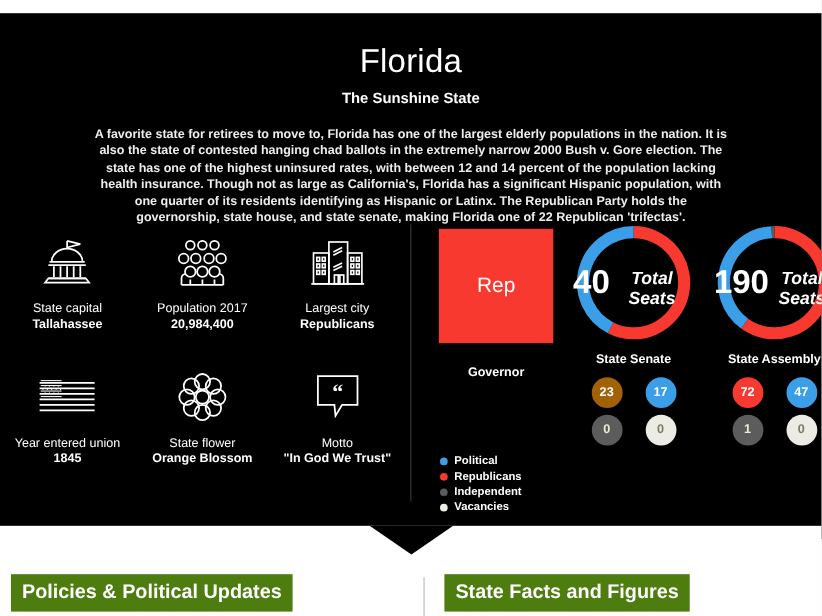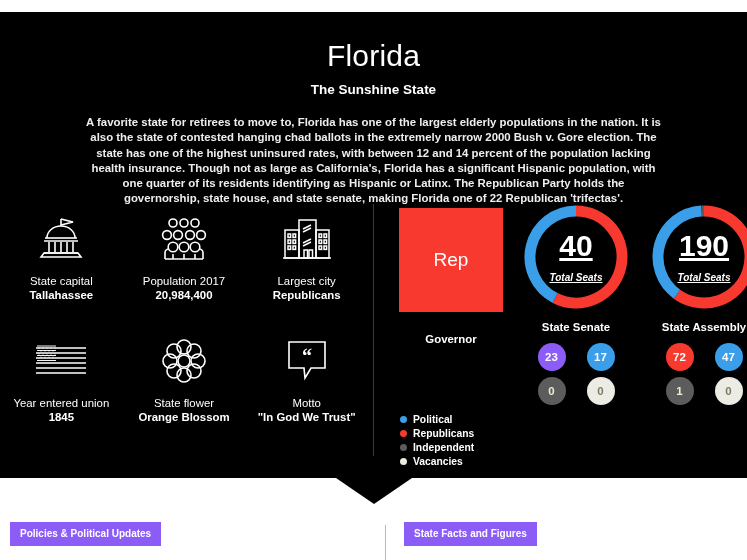--- a/index.html
+++ b/index.html
@@ -77,24 +77,24 @@
   }
   .gov-caption { margin-top:21px; font-size:11.4px; font-weight:bold; color:#ffffff; }
 
   .chamber { width:110px; text-align:center; }
   .donut-wrap {
     position:relative; width:110px; height:110px; margin:0 auto;
   }
   .donut-wrap svg { position:absolute; left:0; top:0; }
   .donut-center {
     position:absolute; left:0; top:0; width:110px; height:110px;
-    display:flex; flex-direction:column; align-items:center; justify-content:center;text-decoration:underline;
+    display:flex; flex-direction:row; align-items:center; justify-content:center;
   }
   .donut-num { font-size:30px; font-weight:bold; color:#ffffff; line-height:1; }
-  .donut-sub { font-size:10px; font-style:italic; font-weight:bold; color:#ffffff; margin-top:11px; }
+  .donut-sub { font-size:16px; font-style:italic; font-weight:bold; color:#ffffff; margin-top:11px; }
   .chamber-caption { margin-top:9px; font-size:11.4px; font-weight:bold; color:#ffffff; }
 
   .seat-badges {
     margin-top:10px; display:grid; grid-template-columns:repeat(2,1fr);
     justify-items:center; row-gap:6px; column-gap:6px; width:92px; margin-left:auto; margin-right:auto;
   }
   .badge {
     width:28px; height:28px; border-radius:50%;
     display:flex; align-items:center; justify-content:center;
     font-size:11.5px; font-weight:bold;
@@ -105,22 +105,22 @@
   .legend-row { display:flex; align-items:center; margin-bottom:3px; }
   .legend-dot { width:7px; height:7px; border-radius:50%; margin-right:6px; }
   .legend-text { font-size:10.3px; font-weight:bold; color:#ffffff; }
 
   
   .bottom { position:absolute; left:0; top:478px; width:747px; height:82px; background:#ffffff; }
   .bottom-divider {
     position:absolute; left:385px; top:47px; width:1px; height:35px; background:#b8b8b8;
   }
   .tag {
-    position:absolute; background:#8b5cf6; color:#ffffff;
-    font-size:10px; font-weight:bold;
+    position:absolute; background:#4d7c0f; color:#ffffff;
+    font-size:18px; font-weight:bold;
     padding:6px 10px 7px 10px; white-space:nowrap;
   }
   .tag-left { left:10px; top:522px; }
   .tag-right { left:404px; top:522px; }
 </style>
 </head>
 <body>
 
 <div id="page">
 
@@ -300,21 +300,21 @@
                   <path d="M 55 9 A 46 46 0 1 1 34.1165085466012 95.98633656129589" stroke="#f7392f" stroke-width="11" fill="none"></path>
                   <path d="M 34.11643701198087 95.98630011266494 A 46 46 0 0 1 54.99991971485441 9.000000000070067" stroke="#3a9fe8" stroke-width="11" fill="none"></path>
                 </svg>
               <div class="donut-center">
                 <div class="donut-num">40</div>
                 <div class="donut-sub">Total Seats</div>
               </div>
             </div>
             <div class="chamber-caption">State Senate</div>
             <div class="seat-badges" id="badges-senate">
-                <div class="badge" style="background: #8b5cf6; color: rgb(255, 255, 255);">23</div>
+                <div class="badge" style="background: #a16207; color: rgb(255, 255, 255);">23</div>
                 <div class="badge" style="background: rgb(58, 159, 232); color: rgb(255, 255, 255);">17</div>
                 <div class="badge" style="background: rgb(92, 92, 92); color: rgb(240, 233, 210);">0</div>
                 <div class="badge" style="background: rgb(236, 236, 228); color: rgb(122, 122, 102);">0</div>
               </div>
           </div>
 
           <div class="chamber">
             <div class="donut-wrap">
               <svg id="donut-assembly" width="110" height="110" viewBox="0 0 110 110">
                   <path d="M 55 9 A 46 46 0 1 1 27.961943346634595 92.21482893161546" stroke="#f7392f" stroke-width="11" fill="none"></path>

